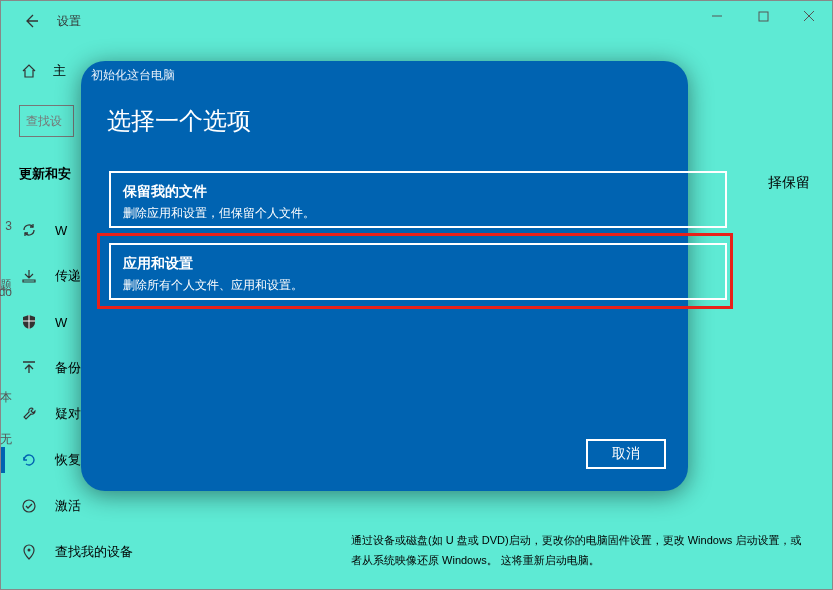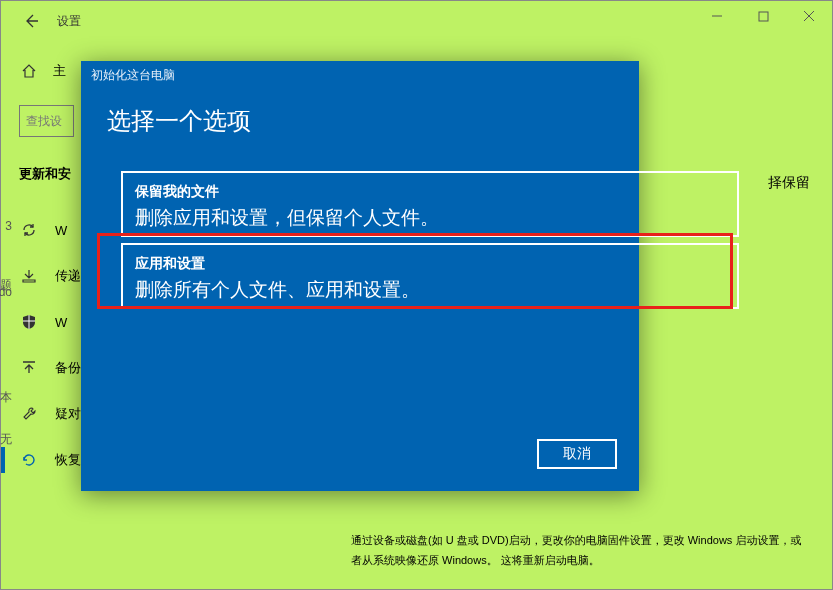--- a/index.html
+++ b/index.html
@@ -1,17 +1,17 @@
 <!DOCTYPE html>
 <html><head>
 <meta charset="utf-8">
 <style>
   * { box-sizing: border-box; margin: 0; padding: 0; }
   html, body { width: 833px; height: 590px; overflow: hidden; font-family: "Microsoft YaHei", "Segoe UI", sans-serif; background: #fff; }
-  .window { position: relative; width: 833px; height: 590px; border: 1px solid #888; background: #bef264; }
+  .window { position: relative; width: 833px; height: 590px; border: 1px solid #888; background: #5eead4; }
 
   
   .titlebar { height: 40px; display: flex; align-items: center; padding-left: 18px; font-size: 12px; color: #333; }
   .titlebar .back { width: 24px; height: 24px; display: inline-flex; align-items: center; justify-content: center; margin-right: 14px; color: #333; }
   .titlebar .title { flex: 1; }
   .wincontrols { position: absolute; top: 0; right: 0; display: flex; }
   .wincontrols div { width: 46px; height: 30px; display: flex; align-items: center; justify-content: center; color: #555; }
 
   
   .leftpane { position: absolute; left: 0; top: 40px; width: 340px; bottom: 0; padding-left: 18px; }
@@ -25,27 +25,27 @@
   .navitem.active::before { content: ""; position: absolute; left: -18px; top: 10px; bottom: 10px; width: 4px; background: #0063B1; }
   .navitem.active .icon { color: #0063B1; }
 
   
   .left-bleed { position: absolute; left: -1px; top: 0; bottom: 0; width: 12px; overflow: hidden; font-size: 12px; color: #555; pointer-events: none; }
   .left-bleed span { position: absolute; right: 0; white-space: nowrap; }
   .right-snip-top { position: absolute; right: 22px; top: 173px; font-size: 14px; }
   .right-bottom { position: absolute; left: 350px; right: 26px; bottom: 18px; font-size: 11px; line-height: 1.8; }
 
   
-  .modal { position: absolute; left: 80px; top: 60px; width: 558px; height: 430px; background: #0063B1; color: #fff; box-shadow: 0 4px 24px rgba(0,0,0,0.45); }
+  .modal { position: absolute; left: 80px; top: 60px; width: 607px; height: 430px; background: #0063B1; color: #fff; box-shadow: 0 4px 24px rgba(0,0,0,0.45); border-radius: 24px; }
   .modal .modal-title { position: absolute; left: 10px; top: 6px; font-size: 12px; color: #e8f1fa; }
   .modal .heading { position: absolute; left: 26px; top: 44px; font-size: 24px; font-weight: 300; }
 
-  .option { position: absolute; left: 40px; width: 618px; border: 2px solid #fff; padding: 10px 12px 4px 12px; }
+  .option { position: absolute; left: 28px; width: 618px; border: 2px solid #fff; padding: 10px 12px 4px 12px; }
   .option .opt-title { font-size: 14px; font-weight: bold; margin-bottom: 4px; }
-  .option .opt-desc { font-size: 19px; }
+  .option .opt-desc { font-size: 12px; }
   .opt1 { top: 110px; }
   .opt2 { top: 182px; }
 
   .highlight-box { position: absolute; left: 16px; top: 172px; width: 636px; height: 76px; border: 3px solid #E8211A; pointer-events: none; }
 
   .cancel-btn { position: absolute; right: 22px; bottom: 22px; width: 80px; height: 30px; border: 2px solid #fff; display: flex; align-items: center; justify-content: center; background: transparent; color: #fff; font-size: 14px; }
 
   svg { display: block; }
 </style>
 </head>
@@ -148,21 +148,39 @@
       <div class="navitem active">
         <span class="icon">
           <svg width="16" height="16" viewBox="0 0 16 16">
               <path d="M3 8a5 5 0 1 1 2 4" stroke="#0063B1" stroke-width="1.4" fill="none"></path>
               <path d="M3 5v3h3" stroke="#0063B1" stroke-width="1.4" fill="none"></path>
             </svg>
         </span>
         <span>恢复</span>
       </div>
 
-
+      <div class="navitem">
+        <span class="icon">
+          <svg width="16" height="16" viewBox="0 0 16 16">
+              <circle cx="8" cy="8" r="6" stroke="#333" stroke-width="1.2" fill="none"></circle>
+              <path d="M5 8l2 2 4-4" stroke="#333" stroke-width="1.3" fill="none"></path>
+            </svg>
+        </span>
+        <span>激活</span>
+      </div>
+
+      <div class="navitem">
+        <span class="icon">
+          <svg width="16" height="16" viewBox="0 0 16 16">
+              <path d="M8 1a5 5 0 0 1 5 5c0 4-5 9-5 9S3 10 3 6a5 5 0 0 1 5-5z" stroke="#333" stroke-width="1.2" fill="none"></path>
+              <circle cx="8" cy="6" r="1.5" fill="#333"></circle>
+            </svg>
+        </span>
+        <span>查找我的设备</span>
+      </div>
 
     </div>
   </div>
 
   <div class="right-snip-top">择保留</div>
   <div class="right-bottom">通过设备或磁盘(如 U 盘或 DVD)启动，更改你的电脑固件设置，更改 Windows 启动设置，或者从系统映像还原 Windows。  这将重新启动电脑。</div>
 
   <div class="left-bleed">
     <span style="top:218px">3</span>
     <span style="top:276px">题</span>

